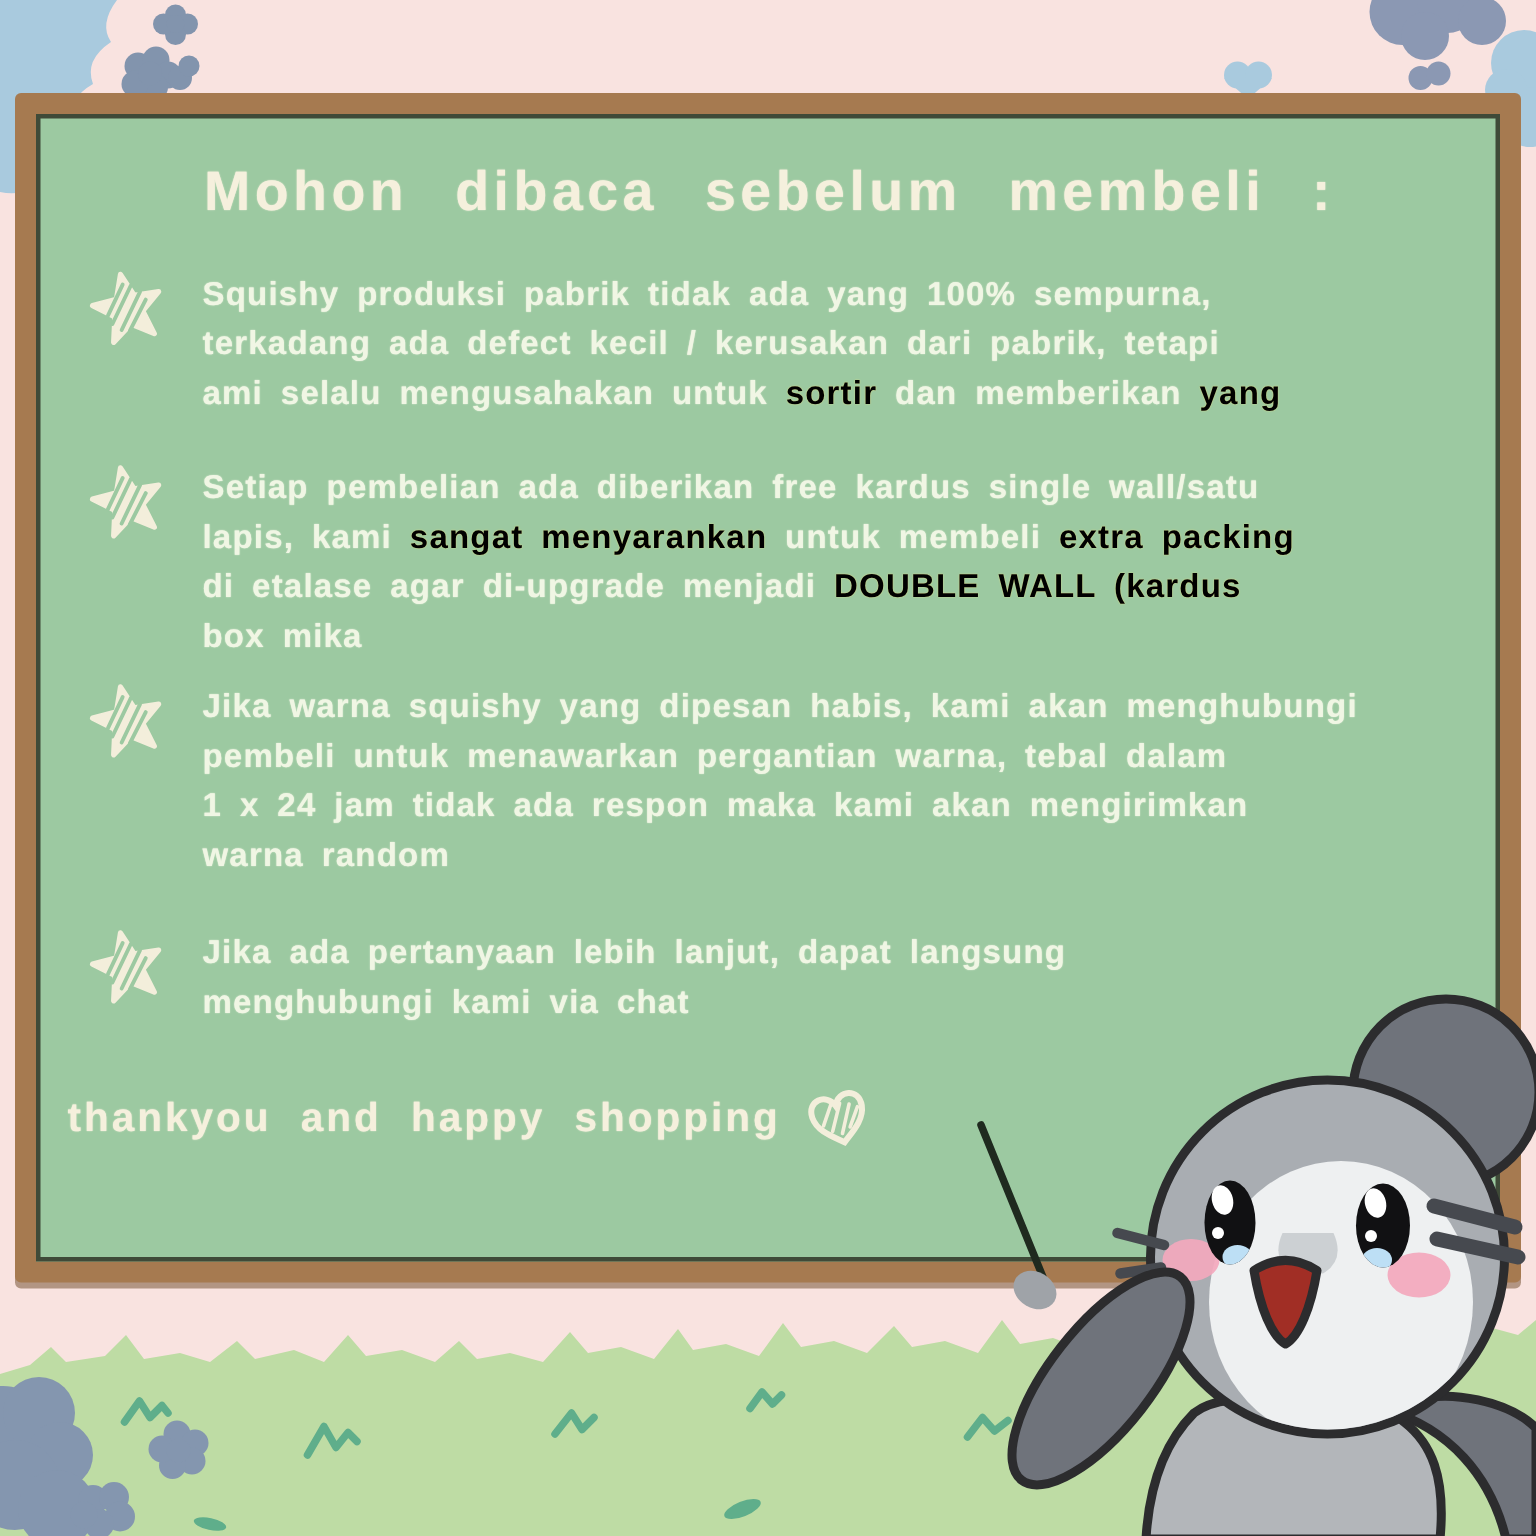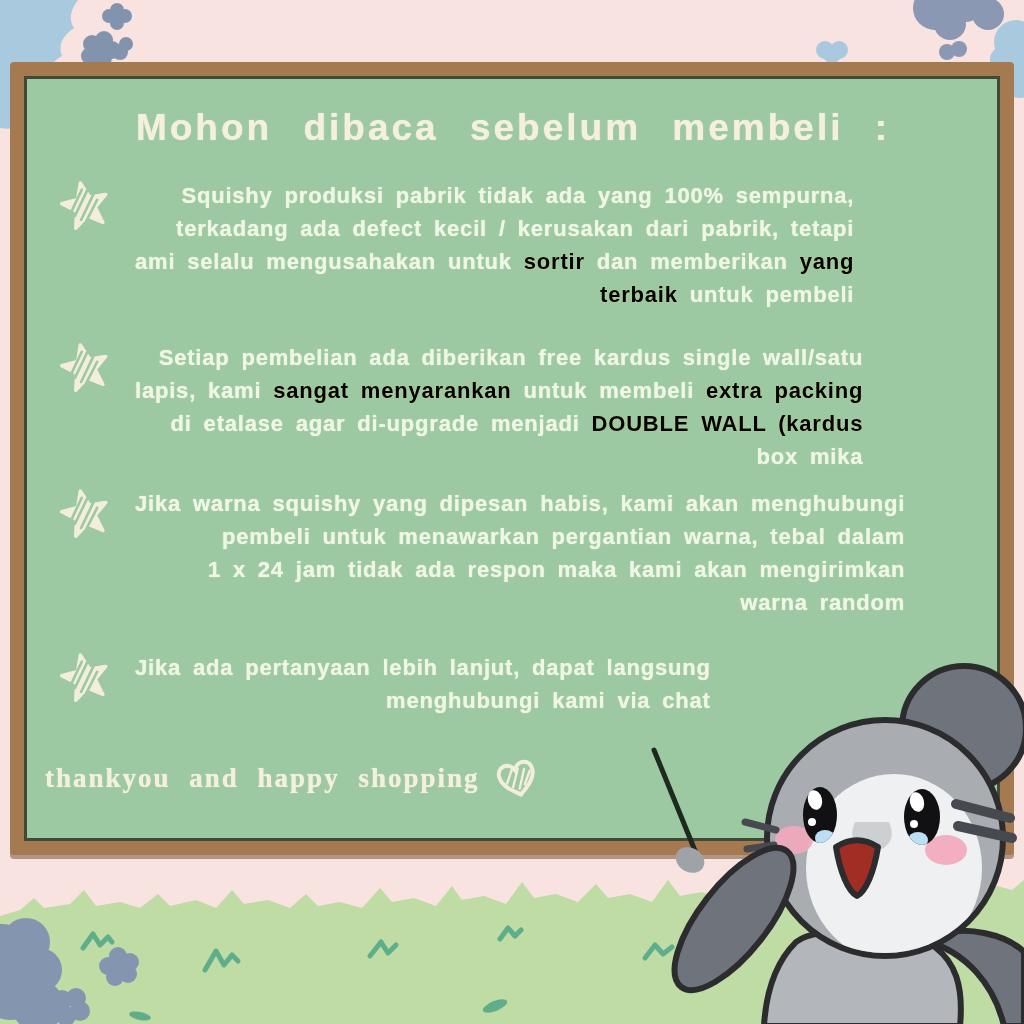--- a/index.html
+++ b/index.html
@@ -27,40 +27,40 @@
     padding:14px 14px 16px 16px;
     overflow:hidden;
   }
   .board-title{
     text-align:center;margin-top:14px;margin-bottom:30px;
     font-size:37px;font-weight:bold;color:#f5f0dd;
     letter-spacing:3px;word-spacing:18px;
     text-shadow:0 0 1px #f5f0dd;
     white-space:nowrap;
   }
-  .bullets{margin-left:16px;text-align:right;}
+  .bullets{margin-left:16px;}
   .bullet{display:flex;align-items:flex-start;}
   .bullet:nth-child(1){margin-bottom:30px;}
   .bullet:nth-child(2){margin-bottom:14px;}
   .bullet:nth-child(3){margin-bottom:32px;}
   .bullet:nth-child(4){margin-bottom:16px;}
   .star{flex:0 0 52px;width:52px;height:56px;margin-right:24px;margin-top:-2px;}
   .bullet-text{
     font-size:22px;font-weight:bold;color:#f0f6e4;
     letter-spacing:.8px;word-spacing:5px;line-height:33px;
     text-shadow:0 0 1px #eef4e2;
   }
   .line{white-space:nowrap;}
   .hl{color:#000000;text-shadow:0 0 1px #efe27b;}
   .board-footer{
     margin-top:40px;margin-left:2px;
     font-size:27px;font-weight:bold;color:#f5f0dd;
     letter-spacing:2px;word-spacing:10px;
     text-shadow:0 0 1px #f5f0dd;
-    display:flex;align-items:center;gap:14px;font-family:Liberation Serif, serif;
+    display:flex;align-items:center;gap:14px;
   }
   
   #grass{position:absolute;left:0;bottom:0;z-index:3;}
   #panda{position:absolute;left:624px;top:654px;z-index:4;}
 </style>
 </head>
 <body>
 
 <svg id="blue-blob-tl" class="deco" width="90" height="135" viewBox="0 0 90 135">
   <path d="M0,0 L78,0 Q66,16 74,28 Q56,40 62,56 Q44,66 46,86 Q32,98 36,116 Q20,132 0,128 Z" fill="#a9cade"></path>
@@ -122,21 +122,20 @@
         <line x1="22" y1="46" x2="42" y2="20"></line>
         <line x1="28" y1="48" x2="45" y2="27"></line>
         <line x1="14" y1="33" x2="30" y2="12"></line>
       </g>
     </g>
   </svg>
           <div class="bullet-text">
             <div class="line"><span>Squishy produksi pabrik tidak ada yang 100% sempurna,</span></div>
             <div class="line"><span>terkadang ada defect kecil / kerusakan dari pabrik, tetapi</span></div>
             <div class="line"><span>ami selalu mengusahakan untuk </span><span class="hl">sortir</span><span> dan memberikan </span><span class="hl">yang</span></div>
-            <div class="line"><span class="hl">terbaik</span><span> untuk pembeli</span></div>
           </div>
         </div>
         <div class="bullet">
           <svg class="star" viewBox="0 0 60 60">
     <defs></defs>
     <g transform="rotate(-12 30 30)">
       <polygon points="30,4 37,22 56,23 41,35 46,54 30,43 14,54 19,35 4,23 23,22" fill="#f3eedb" stroke="#f3eedb" stroke-width="4" stroke-linejoin="round"></polygon>
       <g stroke="#9cc9a1" stroke-width="3" stroke-linecap="round">
         <line x1="16" y1="40" x2="36" y2="14"></line>
         <line x1="22" y1="46" x2="42" y2="20"></line>

